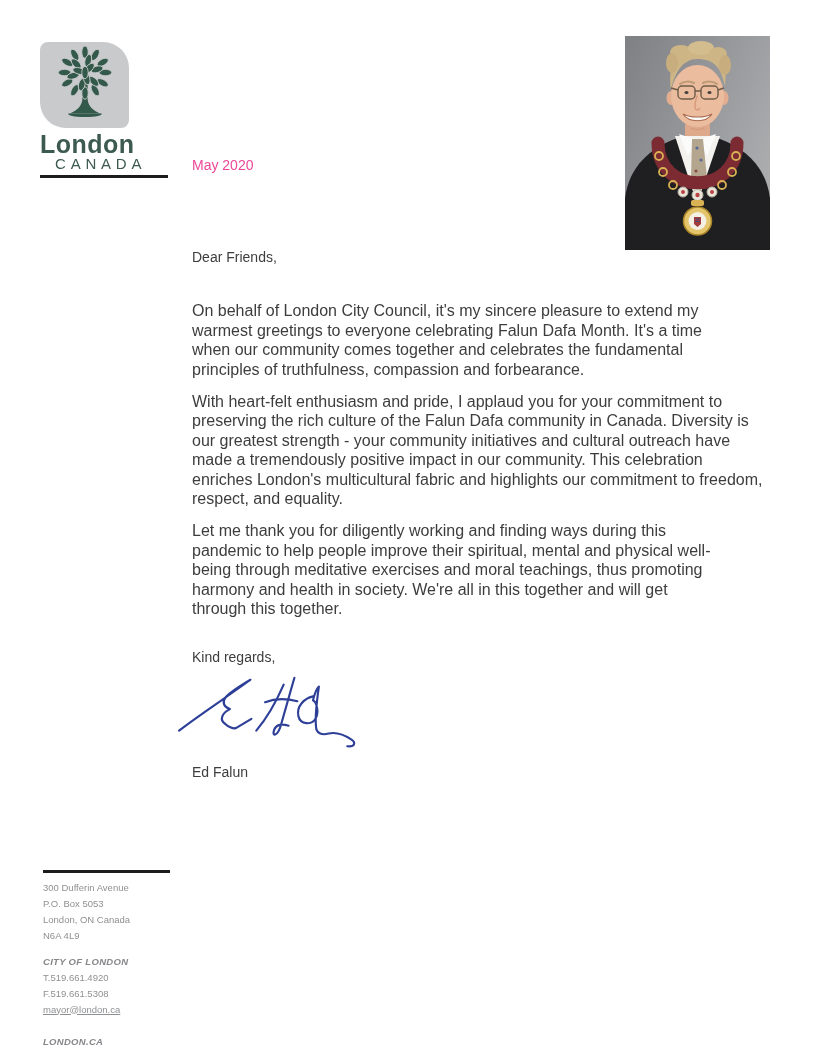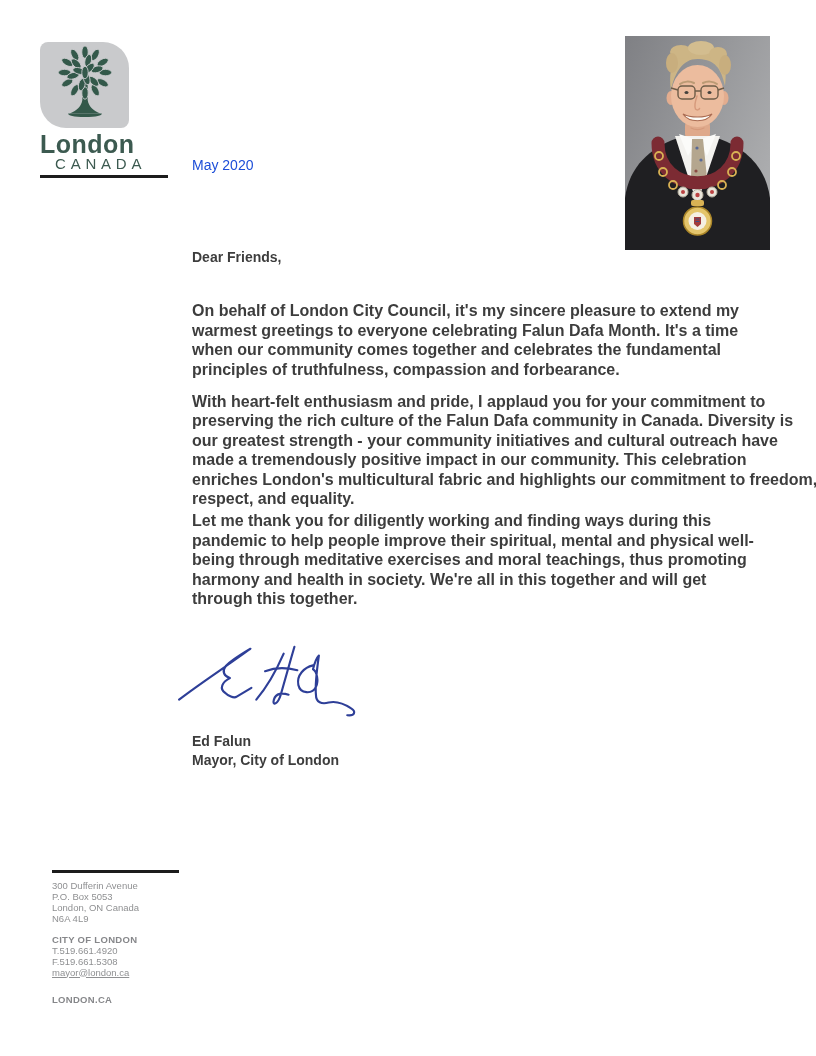--- a/index.html
+++ b/index.html
@@ -30,41 +30,41 @@
     letter-spacing: 0.5px; color: #3c5a50;
   }
   .logo-country {
     margin-top: 2px; padding-left: 15px;
     font-size: 15px; line-height: 10px; letter-spacing: 4.8px;
     color: #3c5a50; font-weight: 500;
   }
   .logo-rule { margin-top: 6px; width: 128px; height: 2.5px; background: #1c1c1c; }
 
   
-  .date { position: absolute; left: 192px; top: 156px; font-size: 14px; line-height: 19.4px; color: #1d4ed8; }
+  .date { position: absolute; left: 192px; top: 156px; font-size: 14px; line-height: 19.4px; color: #ec4899; }
   .portrait { position: absolute; left: 625px; top: 36px; width: 145px; height: 214px; }
 
   
-  .letter { position: absolute; left: 192px; top: 248px; width: 600px; font-size: 14px; line-height: 19.4px; color: #3d3d3d; font-weight: bold; }
+  .letter { position: absolute; left: 192px; top: 248px; width: 600px; font-size: 14px; line-height: 19.4px; color: #3d3d3d; }
   .greeting { margin-bottom: 34px; }
   .para { white-space: pre; font-size: 16px; line-height: 19.4px; }
   .p1 { margin-bottom: 13px; }
-  .p2 { margin-bottom: 3px; }
+  .p2 { margin-bottom: 13px; }
   .p3 { margin-bottom: 29px; }
   .p4 { margin-bottom: 29px; }
   .closing { margin-bottom: 0; }
   .signature { display: block; width: 185px; height: 88px; margin: 2px 0 6px -15px; }
   .signer { line-height: 19.4px; }
 
   
-  .footer { position: absolute; left: 52px; top: 870px; width: 200px; color: #8f9092; font-size: 9.5px; line-height: 11px; }
+  .footer { position: absolute; left: 43px; top: 870px; width: 200px; color: #8f9092; font-size: 9.5px; line-height: 16px; }
   .footer-rule { width: 127px; height: 2.5px; background: #1c1c1c; }
   .f-address { margin-top: 7px; white-space: pre-line; }
   .f-block { margin-top: 10px; }
-  .f-bold { font-weight: bold; color: #86878a; letter-spacing: 0.3px; }
+  .f-bold { font-weight: bold; color: #86878a; letter-spacing: 0.3px; font-style: italic; }
   .f-email { display: inline-block; color: #8f9092; text-decoration: underline; cursor: pointer; }
   .f-site { margin-top: 16px; }
 </style>
 </head>
 <body>
 
 <div class="page">
 
   <div class="logo">
     <div class="logo-tile">
@@ -174,33 +174,33 @@
 preserving the rich culture of the Falun Dafa community in Canada. Diversity is
 our greatest strength - your community initiatives and cultural outreach have
 made a tremendously positive impact in our community. This celebration
 enriches London's multicultural fabric and highlights our commitment to freedom,
 respect, and equality.</p>
     <p class="para p3">Let me thank you for diligently working and finding ways during this
 pandemic to help people improve their spiritual, mental and physical well-
 being through meditative exercises and moral teachings, thus promoting
 harmony and health in society. We're all in this together and will get
 through this together.</p>
+    <div class="closing">Kind regards,</div>
 
     <svg class="signature" viewBox="0 0 185 90" aria-hidden="true">
       <g fill="none" stroke="#2e3f98" stroke-width="2.2" stroke-linecap="round" stroke-linejoin="round">
         <path d="M0,63 C22,46 50,28 73,11 C58,20 48,28 47,30 C44,34 46,39 52,41 C44,45 41,52 47,56 C50,59 56,62 59,60 C64,57 69,54 74,51"></path>
         <path d="M107,16 C100,32 90,50 79,63"></path>
         <path d="M118,9 C113,26 108,44 104,58 C101,68 95,70 97,63 C99,56 106,56 112,58"></path>
         <path d="M88,34 C98,30 110,30 121,33"></path>
         <path d="M137,28 C128,30 120,38 122,48 C124,57 136,58 140,50 C143,44 141,34 137,32 C139,24 141,20 143,18 C141,32 139,48 140,58 C140,66 146,68 153,66 C162,64 170,68 176,72 C181,75 180,80 172,79"></path>
       </g>
     </svg>
 
     <div class="signer">Ed Falun</div>
-    <div class="signer">Mayor, City of London</div>
   </div>
 
   <div class="footer">
     <div class="footer-rule"></div>
     <div class="f-address">300 Dufferin Avenue
 P.O. Box 5053
 London, ON Canada
 N6A 4L9</div>
     <div class="f-block">
       <div class="f-bold">CITY OF LONDON</div>

